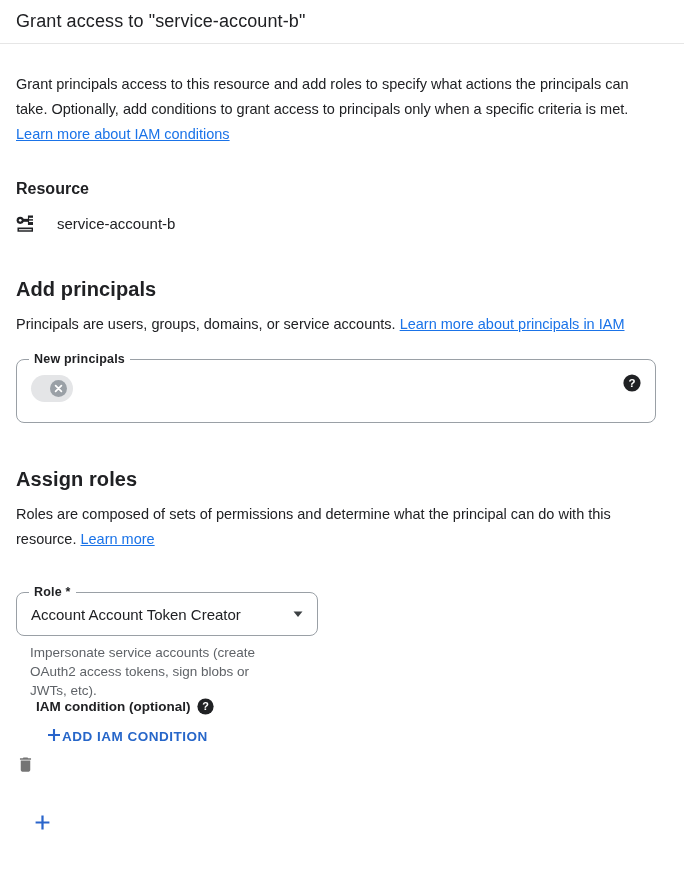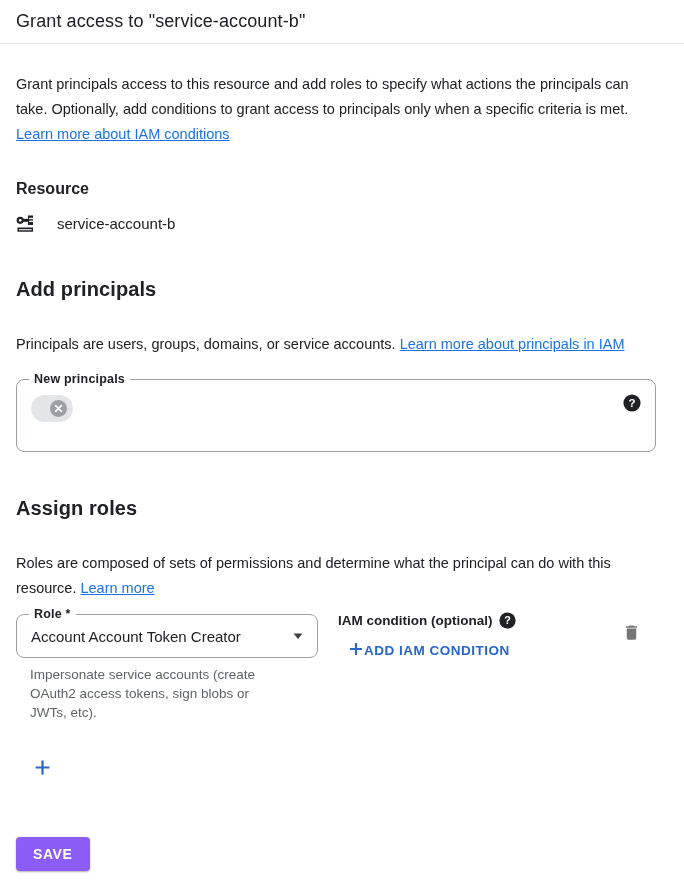--- a/index.html
+++ b/index.html
@@ -12,47 +12,47 @@
     position: relative;
   }
   button { font-family: inherit; background: none; border: none; padding: 0; cursor: pointer; color: inherit; }
 
   .title-bar { padding: 11px 16px 11px; border-bottom: 1px solid #e6e6e6; }
   .title { font-size: 18px; font-weight: 400; color: #202124; letter-spacing: .1px; }
 
   .content { padding: 0 28px 0 16px; }
 
   p.lead { margin: 28px 0 0; line-height: 25px; }
-  p.body { margin: 31px 0 0; line-height: 25px; }
+  p.body { margin: 11px 0 0; line-height: 25px; }
   a.link { color: #1a73e8; text-decoration: underline; cursor: pointer; }
 
   h2.sub { font-size: 16px; font-weight: 700; margin: 33px 0 0; }
   .resource-row { display: flex; align-items: center; gap: 22px; margin-top: 16px; font-size: 15px; }
   .sa-icon svg { display: block; }
 
   h1.section { font-size: 20px; font-weight: 700; margin: 45px 0 0; letter-spacing: .1px; }
 
   .field {
-    position: relative; margin-top: 22px; height: 73px; width: 100%;
+    position: relative; margin-top: 22px; height: 64px; width: 100%;
     border: 1px solid #9aa0a6; border-radius: 8px; cursor: text;
   }
   .field-label {
     position: absolute; top: -9px; left: 12px; background: #fff; padding: 0 5px;
     font-size: 12.5px; font-weight: 700; color: #202124; letter-spacing: .2px; line-height: 16px;
   }
   .chip {
     position: absolute; left: 14px; top: 15px;
     display: inline-flex; align-items: center;
     background: #e4e5e7; border-radius: 14px; height: 27px;
     padding: 0 6px 0 12px; font-size: 14.5px; color: #3c4043; white-space: nowrap;
   }
   .chip-close { margin-left: 7px; display: inline-flex; cursor: pointer; }
   .field-help { position: absolute; right: 14px; top: 14px; display: inline-flex; cursor: pointer; }
 
-  .assign-grid { display: flex; margin-top: 13px; }
+  .assign-grid { display: flex; margin-top: 40px; flex-direction: column; }
   .role-col { width: 302px; flex: none; }
   .role-field {
     position: relative; height: 44px; border: 1px solid #9aa0a6; border-radius: 8px;
     display: flex; align-items: center; padding: 0 12px 0 14px; cursor: pointer;
   }
   .role-value { flex: 1; font-size: 15px; color: #202124; }
   .dd-arrow { display: inline-flex; }
   .role-helper { width: 252px; margin: 7px 0 0 14px; color: #5f6368; font-size: 13.5px; line-height: 19px; }
 
   .cond-col { flex: 1; margin-left: 20px; }

